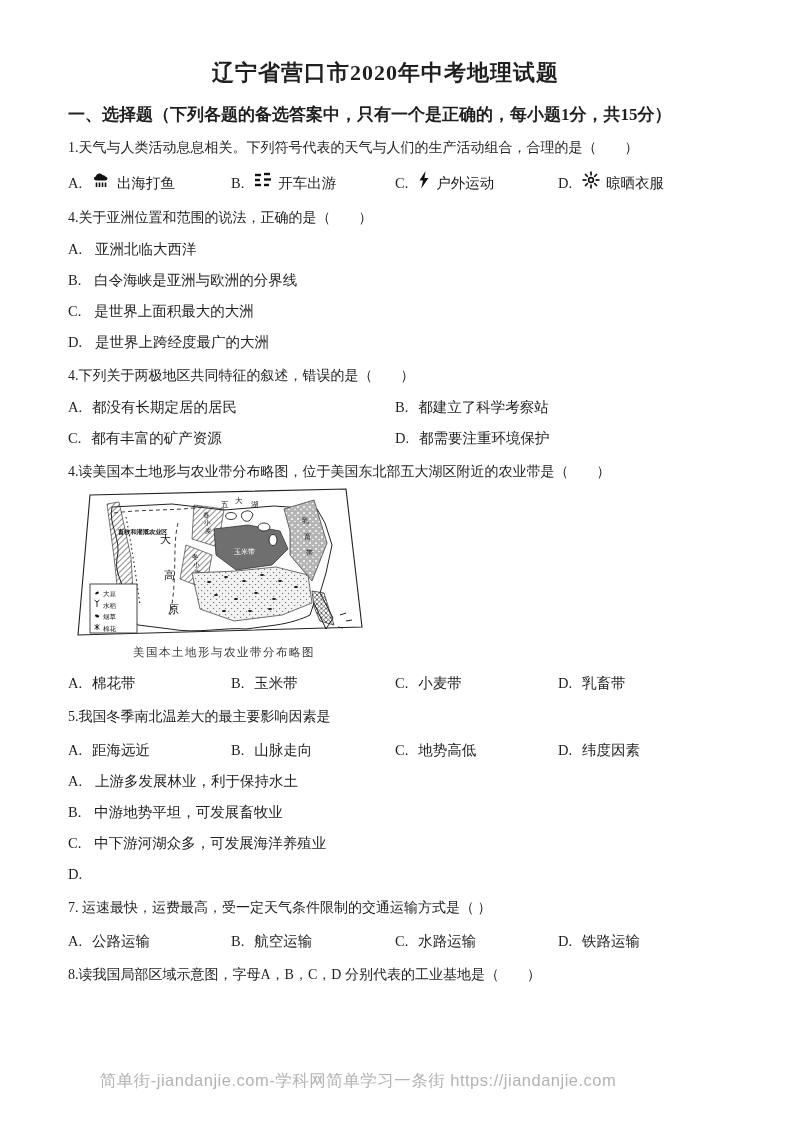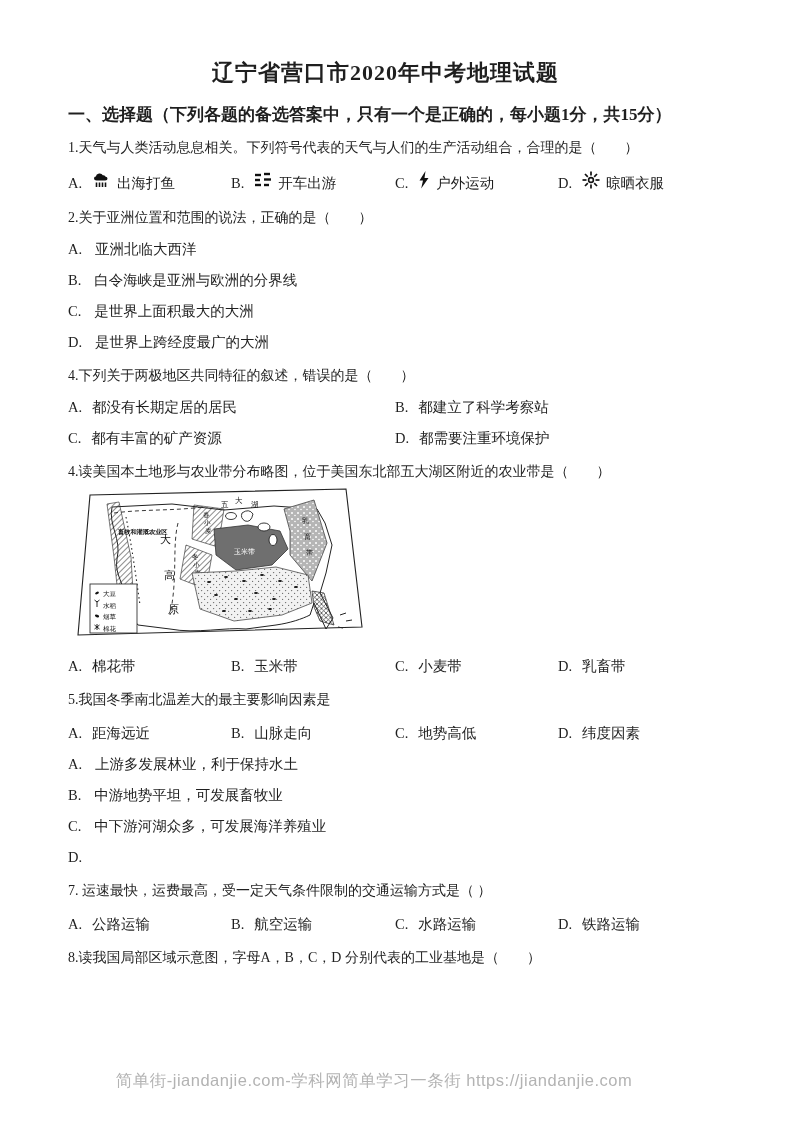--- a/index.html
+++ b/index.html
@@ -31,21 +31,21 @@
   .opts-grid .grid-row{display:flex;margin-top:11px;font-size:14.5px;line-height:20px;}
   .opts-grid .opt{display:flex;}
   .opts-grid .opt:first-child{width:327px;}
   .wicon{display:inline-block;margin-right:6px;flex:0 0 auto;}
   .map-figure{margin:5px 0 0 6px;width:300px;}
   .map-caption{
     text-align:center;font-size:11.5px;color:#3a3a3a;letter-spacing:1.5px;
     margin-top:2px;line-height:15px;
   }
   .footer{
-    position:absolute;left:16px;top:1070px;width:716px;text-align:center;
+    position:absolute;left:0;top:1070px;width:716px;text-align:center;
     font-family:"Liberation Sans","DejaVu Sans",sans-serif;
     font-size:16.5px;color:#b3b3b3;letter-spacing:0.5px;
   }
   svg text{font-family:"Liberation Serif","DejaVu Serif",serif;}
 </style>
 </head>
 <body>
 
 <div class="page">
   <div class="content">
@@ -109,21 +109,21 @@
                 <line x1="5.8" y1="12.2" x2="3" y2="15"></line>
               </g>
             </svg>
           </span>
           <span class="opt-text">晾晒衣服</span>
         </span>
       </div>
     </div>
 
     <div>
-      <p class="stem">2.关于亚洲位置和范围的说法，正确的是（　　）</p>
+      <p class="stem">4.关于亚洲位置和范围的说法，正确的是（　　）</p>
       <div class="opt-line">
           <span class="opt-label">A.</span>
           <span class="opt-text">亚洲北临大西洋</span>
         </div>
       <div class="opt-line">
           <span class="opt-label">B.</span>
           <span class="opt-text">白令海峡是亚洲与欧洲的分界线</span>
         </div>
       <div class="opt-line">
           <span class="opt-label">C.</span>
@@ -285,20 +285,21 @@
             </g>
             <text x="29" y="132" font-size="6.5" fill="#111">烟草</text>
             <g stroke="#111" stroke-width="0.9">
               <line x1="20.5" y1="138" x2="25.5" y2="142"></line>
                 <line x1="25.5" y1="138" x2="20.5" y2="142"></line>
                 <line x1="23" y1="137" x2="23" y2="143"></line>
             </g>
             <text x="29" y="143.5" font-size="6.5" fill="#111">棉花</text>
           </g>
         </svg>
+        <div class="map-caption">美国本土地形与农业带分布略图</div>
       </div>
 
       <div class="opts-row">
         <span class="opt">
             <span class="opt-label">A.</span>
             <span class="opt-text">棉花带</span>
           </span>
         <span class="opt">
             <span class="opt-label">B.</span>
             <span class="opt-text">玉米带</span>

